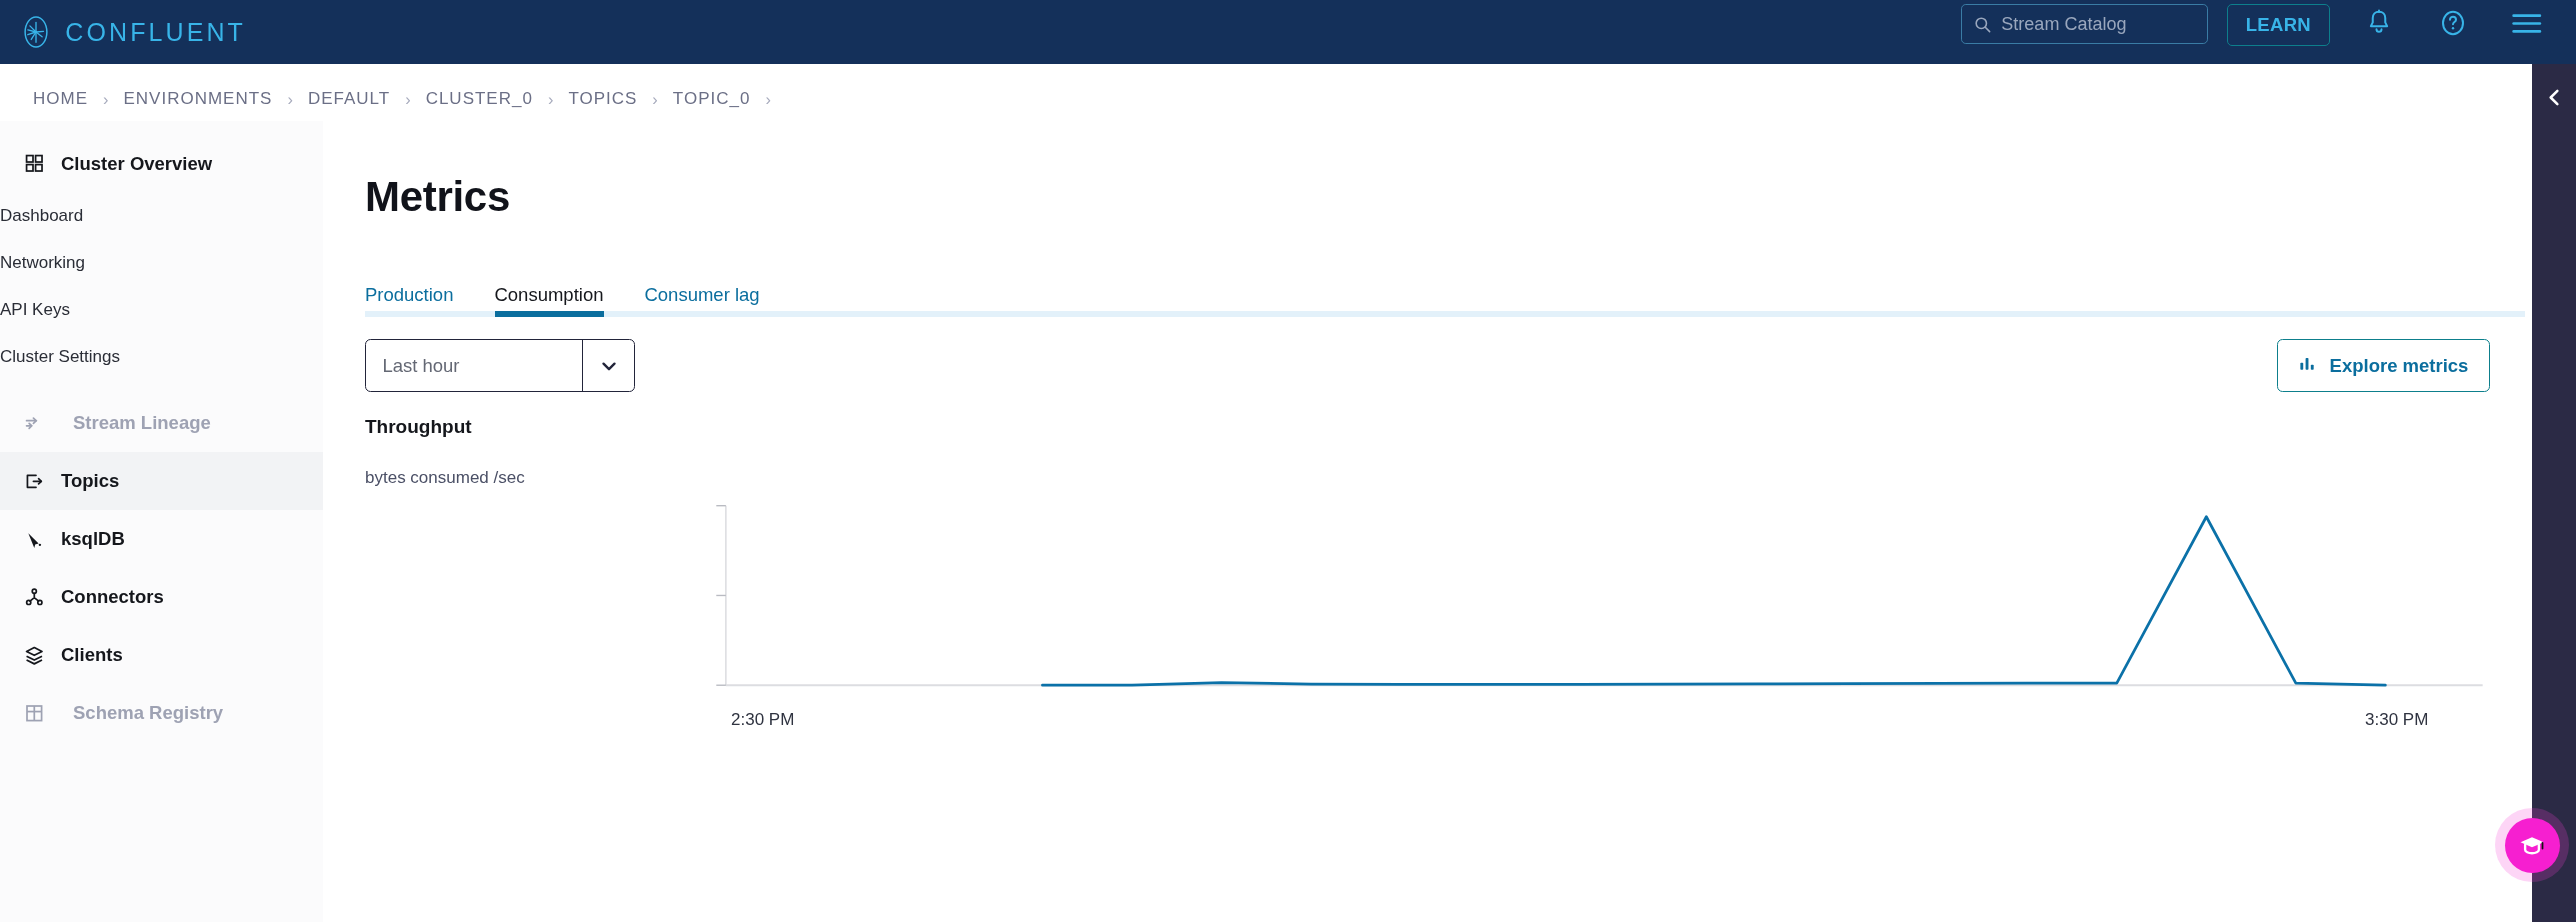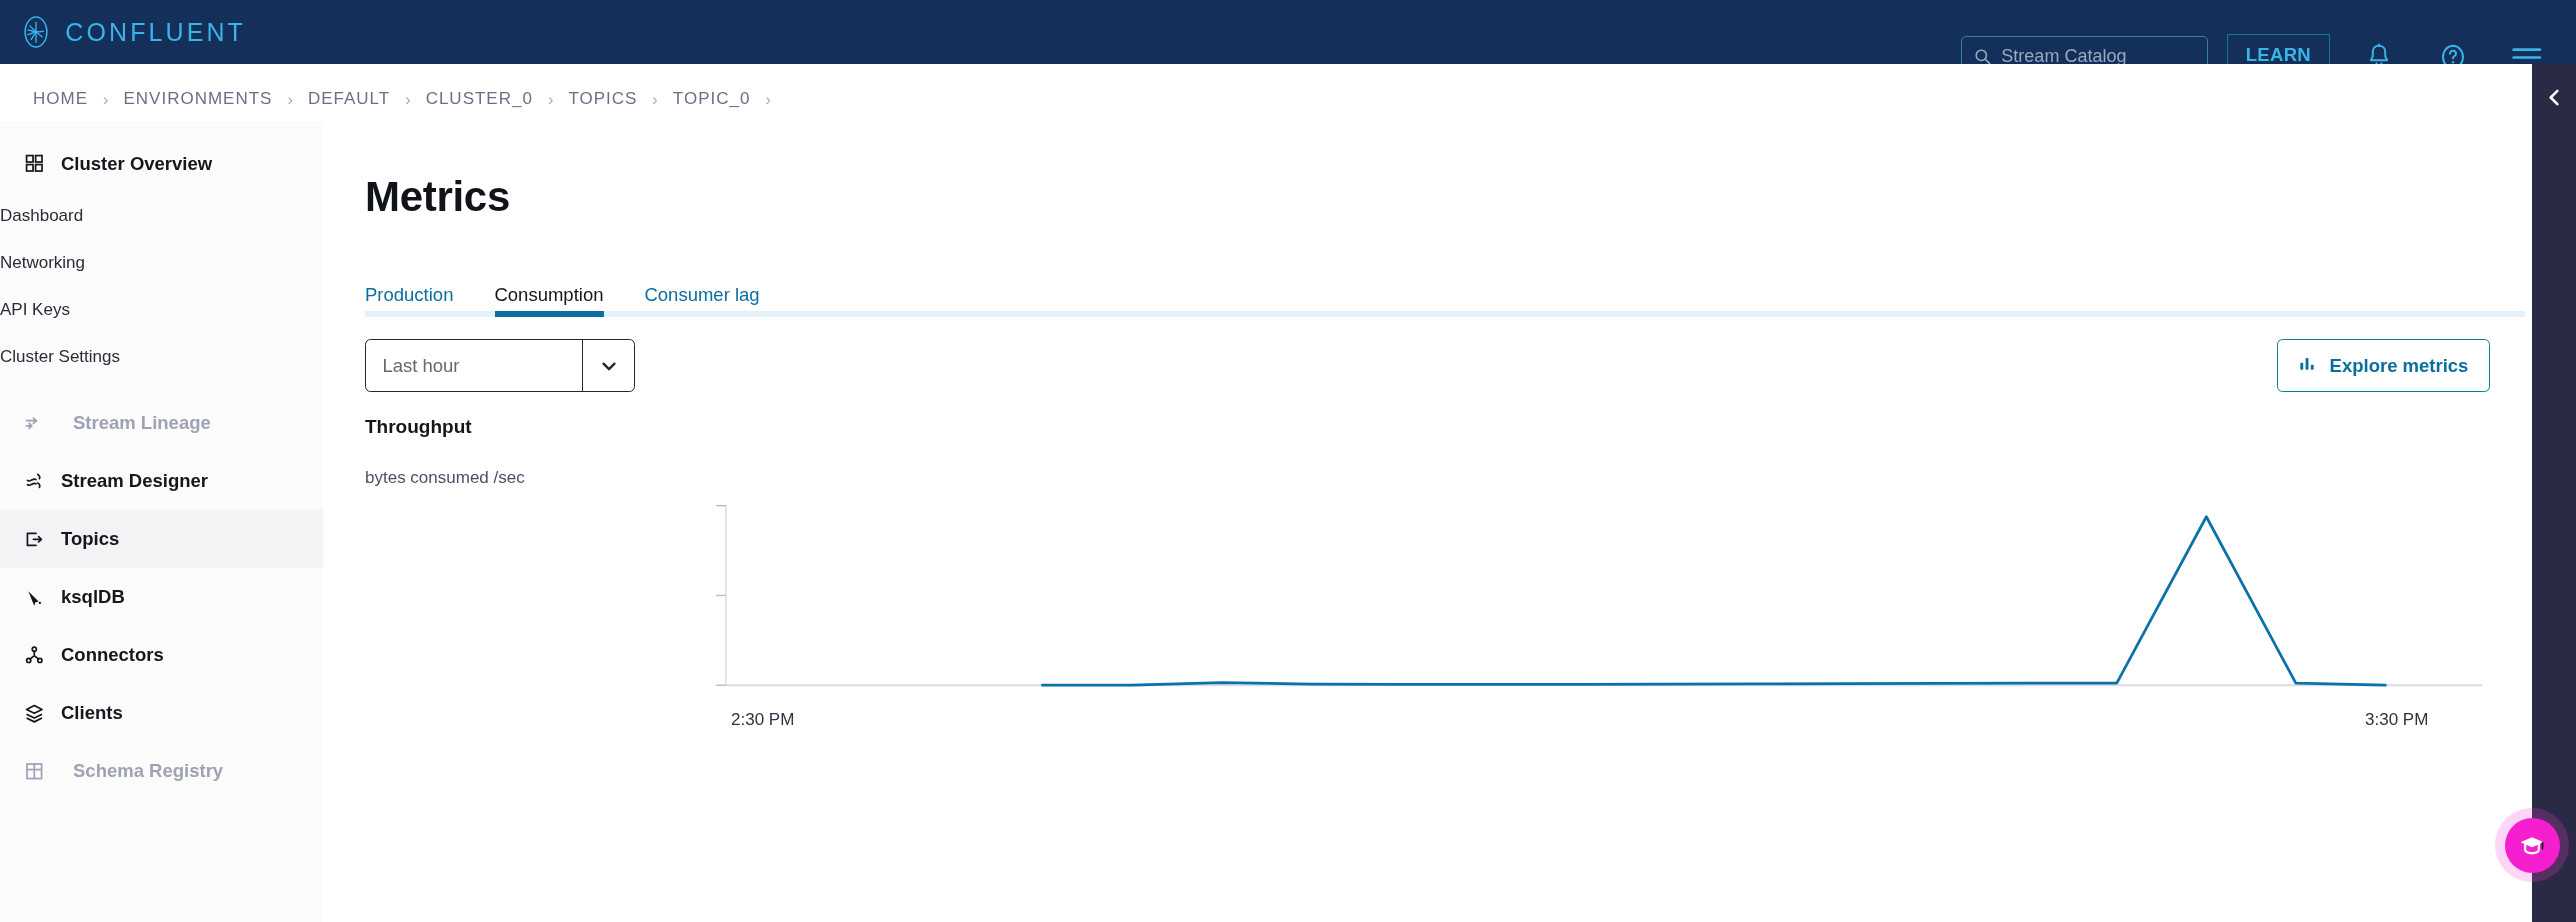--- a/index.html
+++ b/index.html
@@ -18,35 +18,35 @@
     background: #14305a;
     display: flex; align-items: center;
   }
   .brand { display: flex; align-items: center; margin-left: 19px; gap: 12.3px; }
   .brand-mark { width: 34px; height: 34px; }
   .brand-text {
     color: #38b4e8; font-size: 25px; letter-spacing: 3.1px; font-weight: 400;
     white-space: nowrap;
   }
   .topbar-right {
-    position: absolute; right: 0; top: 12px; height: 64px;
-    display: flex; align-items: flex-end; gap: 0;
+    position: absolute; right: 0; top: 4px; height: 64px;
+    display: flex; align-items: flex-start; gap: 0;
   }
   .search-box {
     width: 247px; height: 40px;
     border: 1.4px solid #3a7ca5; border-radius: 4.8px;
     background: transparent;
     display: flex; align-items: center; gap: 9.6px;
     padding: 0 11px;
     margin-right: 19px;
   }
   .search-placeholder { color: #9aa7bd; font-size: 18px; white-space: nowrap; }
   .learn-btn {
     height: 42px; padding: 0 18px;
-    border: 1.4px solid #0d7f8c; border-radius: 0;
+    border: 1.4px solid #0d7f8c; border-radius: 5px;
     color: #38b4e8; font-size: 18.5px; font-weight: 700;
     display: flex; align-items: center; letter-spacing: 0.3px;
     background: transparent; cursor: pointer;
     margin-right: 30px;
   }
   .icon-btn {
     width: 38px; height: 38px;
     display: flex; align-items: center; justify-content: center;
     cursor: pointer; margin-right: 36px;
   }
@@ -308,33 +308,20 @@
             <path d="M3 15h5"></path>
             <path d="M3 9h11"></path>
             <path d="M11 6l3.2 3L11 12"></path>
             <path d="M6 12l3 3-3 3"></path>
           </g>
         </svg>
       </span>
       <span class="nav-label">Stream Lineage</span>
     </div>
 
-    <div class="nav-item">
-      <span class="nav-icon">
-        <svg width="20.6" height="20.6" viewBox="0 0 24 24">
-          <g fill="none" stroke="#15171c" stroke-width="2" stroke-linecap="round">
-            <path d="M4 16c3 3 7-4 10-1"></path>
-            <path d="M4 11c3 3 7-4 10-1"></path>
-            <path d="M16 4c2 1 3 3 2 5"></path>
-            <path d="M16 14c2 1 3 3 2 5"></path>
-          </g>
-        </svg>
-      </span>
-      <span class="nav-label">Stream Designer</span>
-    </div>
 
     <div class="nav-item active">
       <span class="nav-icon">
         <svg width="20.6" height="20.6" viewBox="0 0 24 24">
           <g fill="none" stroke="#15171c" stroke-width="2" stroke-linecap="round" stroke-linejoin="round">
             <path d="M14 5H4v14h10"></path>
             <path d="M11 12h9"></path>
             <path d="M17 9l3.2 3L17 15"></path>
           </g>
         </svg>

